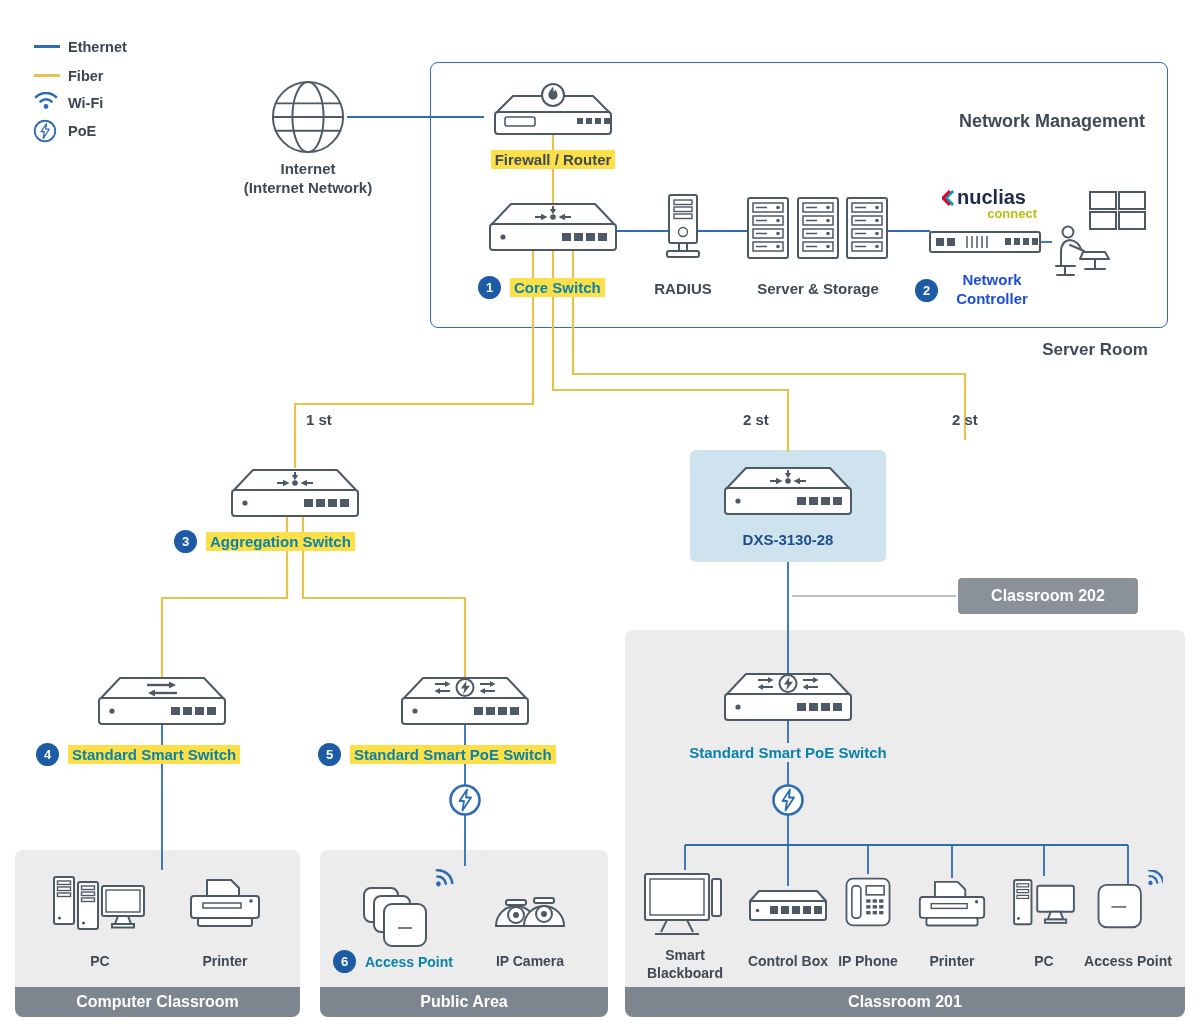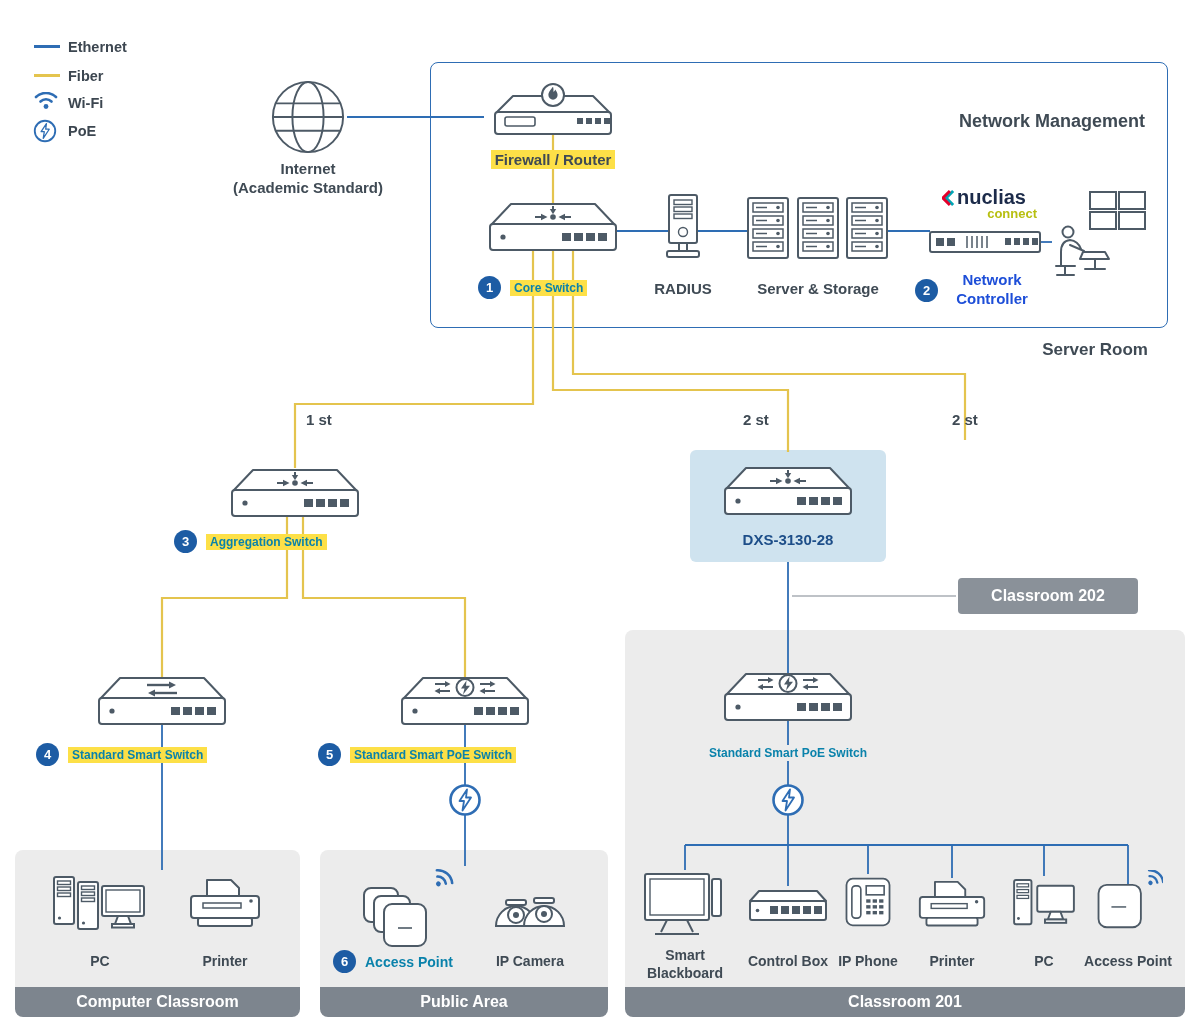--- a/index.html
+++ b/index.html
@@ -5,21 +5,21 @@
   * { margin:0; padding:0; box-sizing:border-box; }
   body { font-family:"Liberation Sans",sans-serif; background:#fff; }
   .stage { position:relative; width:1200px; height:1034px; background:#fff; overflow:hidden; }
   .abs { position:absolute; }
   .ic { position:absolute; z-index:2; }
   .lines { position:absolute; left:0; top:0; z-index:1; }
   .panel-body { position:absolute; background:#ececec; border-radius:8px 8px 0 0; z-index:0; }
   .panel-footer { position:absolute; background:#7d858e; color:#fff; font-size:16px; font-weight:bold;
                   display:flex; align-items:center; justify-content:center; border-radius:0 0 8px 8px; z-index:2; }
   .dev-label { position:absolute; z-index:2; font-size:14px; font-weight:bold; color:#3f4a54; text-align:center; line-height:1.25; }
-  .teal-label { font-size:12px; font-weight:bold; color:#0a82ab; white-space:nowrap; }
+  .teal-label { font-size:15px; font-weight:bold; color:#0a82ab; white-space:nowrap; }
   .num-badge { width:23px; height:23px; border-radius:50%; background:#1d5ca4; color:#fff; font-size:13px;
                font-weight:bold; display:flex; align-items:center; justify-content:center; flex:0 0 auto; }
   .badge-row { position:absolute; z-index:2; display:flex; align-items:center; gap:9px; }
   .mask-w { background:#fde047; padding:1px 4px; }
   .mask-g { background:#ececec; padding:1px 4px; }
   .big-label { position:absolute; z-index:2; font-size:18px; font-weight:bold; color:#3f4a54; }
   .riser-label { position:absolute; z-index:2; font-size:15px; font-weight:bold; color:#3f4a54; }
   .legend-label { position:absolute; z-index:2; font-size:14.5px; font-weight:600; color:#3c4650; }
   .nm-box { position:absolute; border:1.6px solid #2e6db4; border-radius:8px; z-index:0; }
   .dxs-box { position:absolute; background:#cfe3ef; border-radius:6px; z-index:0; }
@@ -177,21 +177,21 @@
     <g fill="none" stroke="#4d5a66" stroke-width="2">
       <circle cx="40" cy="40" r="36"></circle>
       <ellipse cx="40" cy="40" rx="16" ry="36"></ellipse>
       <line x1="7" y1="26" x2="73" y2="26"></line>
       <line x1="4" y1="40" x2="76" y2="40"></line>
       <line x1="7" y1="54" x2="73" y2="54"></line>
     </g>
   </svg>
   <div class="dev-label" style="left:213px;top:160px;width:190px;font-size:15px;">
     <div>Internet</div>
-    <div>(Academic Standard)</div>
+    <div>(Internet Network)</div>
   </div>
 
   <div class="big-label" style="left:795px;top:79px;width:350px;text-align:right;margin-top:32px;">Network Management</div>
 
   <svg class="ic" style="left:483px;top:82px" width="140" height="58" viewBox="0 0 140 58">
     <polygon points="30,14 110,14 126,30 14,30" fill="#fff" stroke="#4d5a66" stroke-width="2" stroke-linejoin="round"></polygon>
     <rect x="12" y="30" width="116" height="22" rx="3" fill="#fff" stroke="#4d5a66" stroke-width="2"></rect>
     <rect x="22" y="35" width="30" height="9" rx="2" fill="none" stroke="#4d5a66" stroke-width="1.6"></rect>
     <g fill="#4d5a66">
       <rect x="94" y="36" width="6" height="6"></rect>

